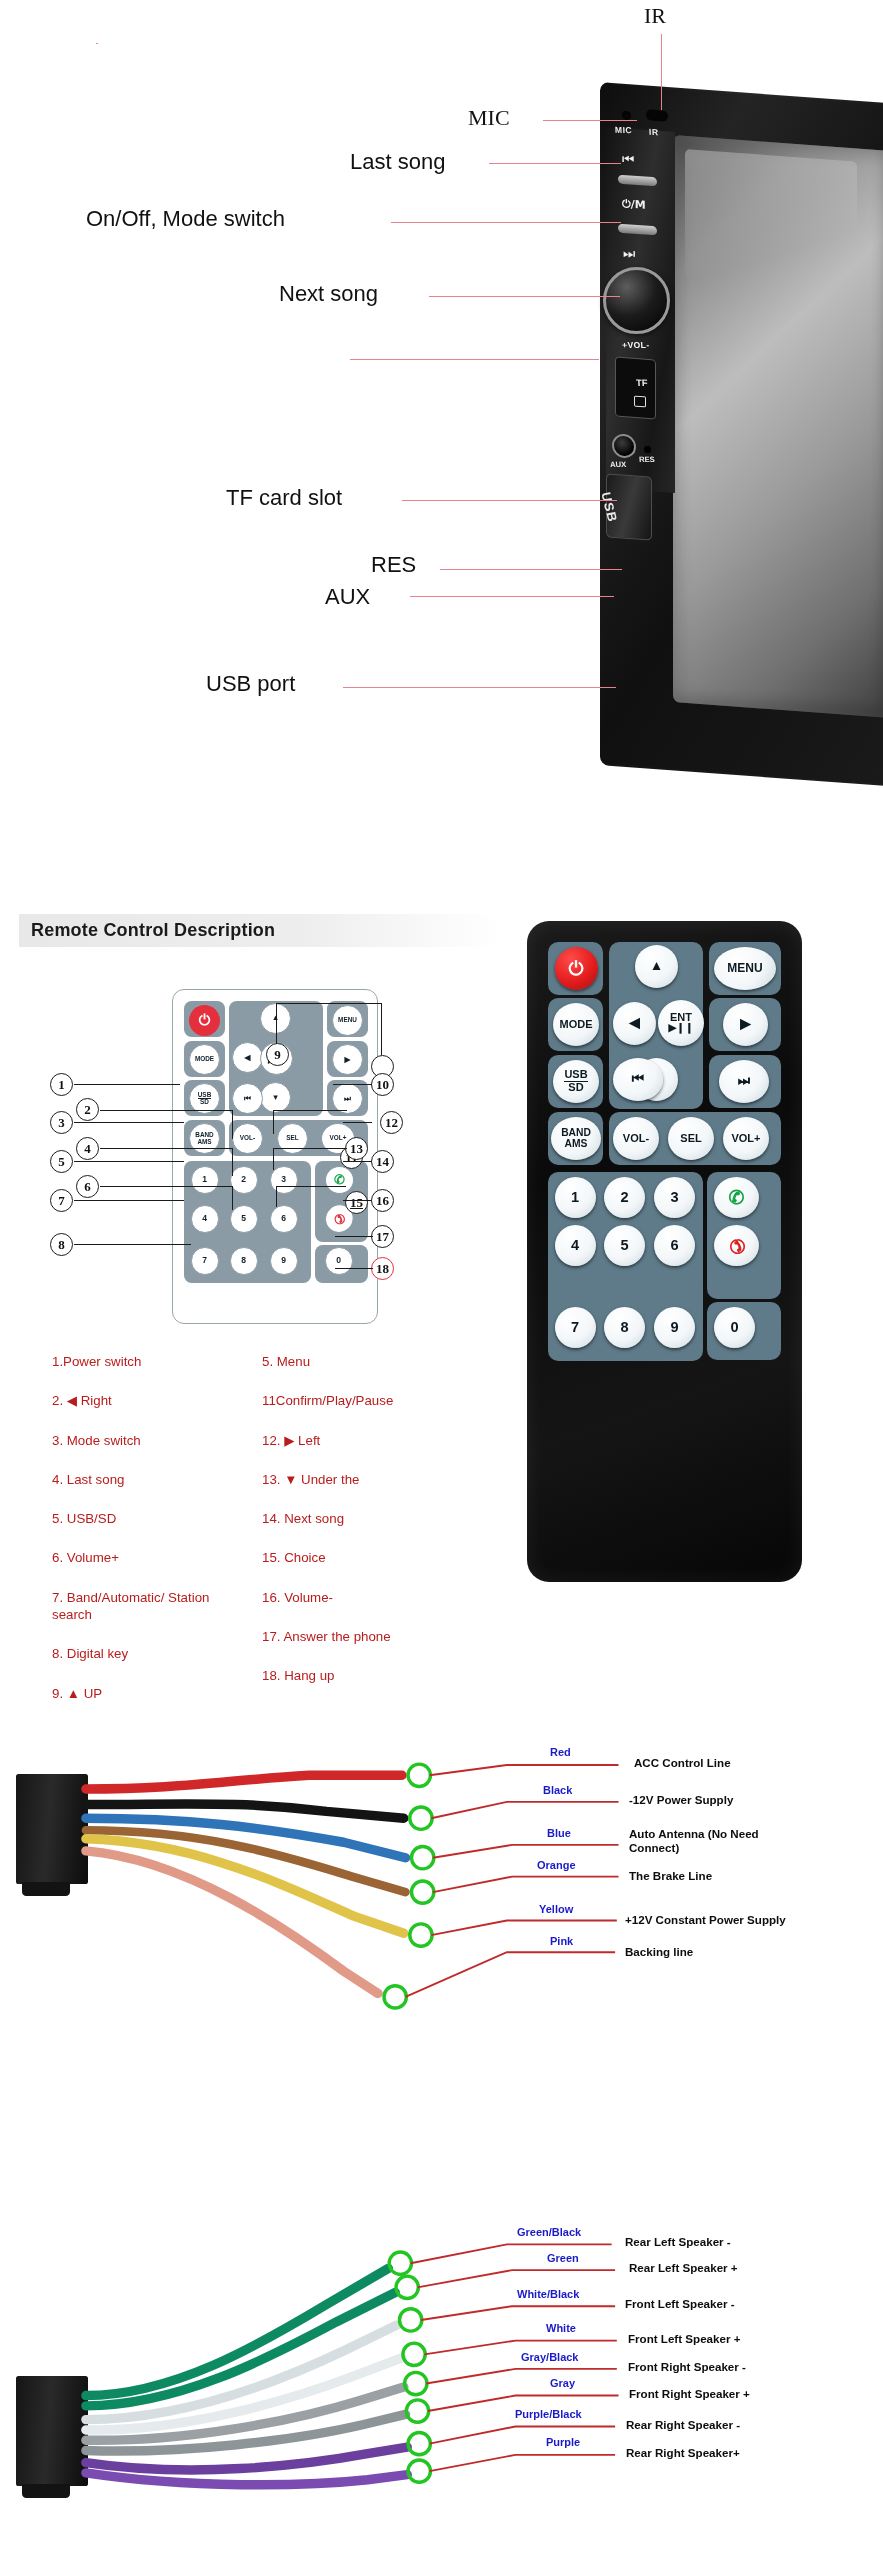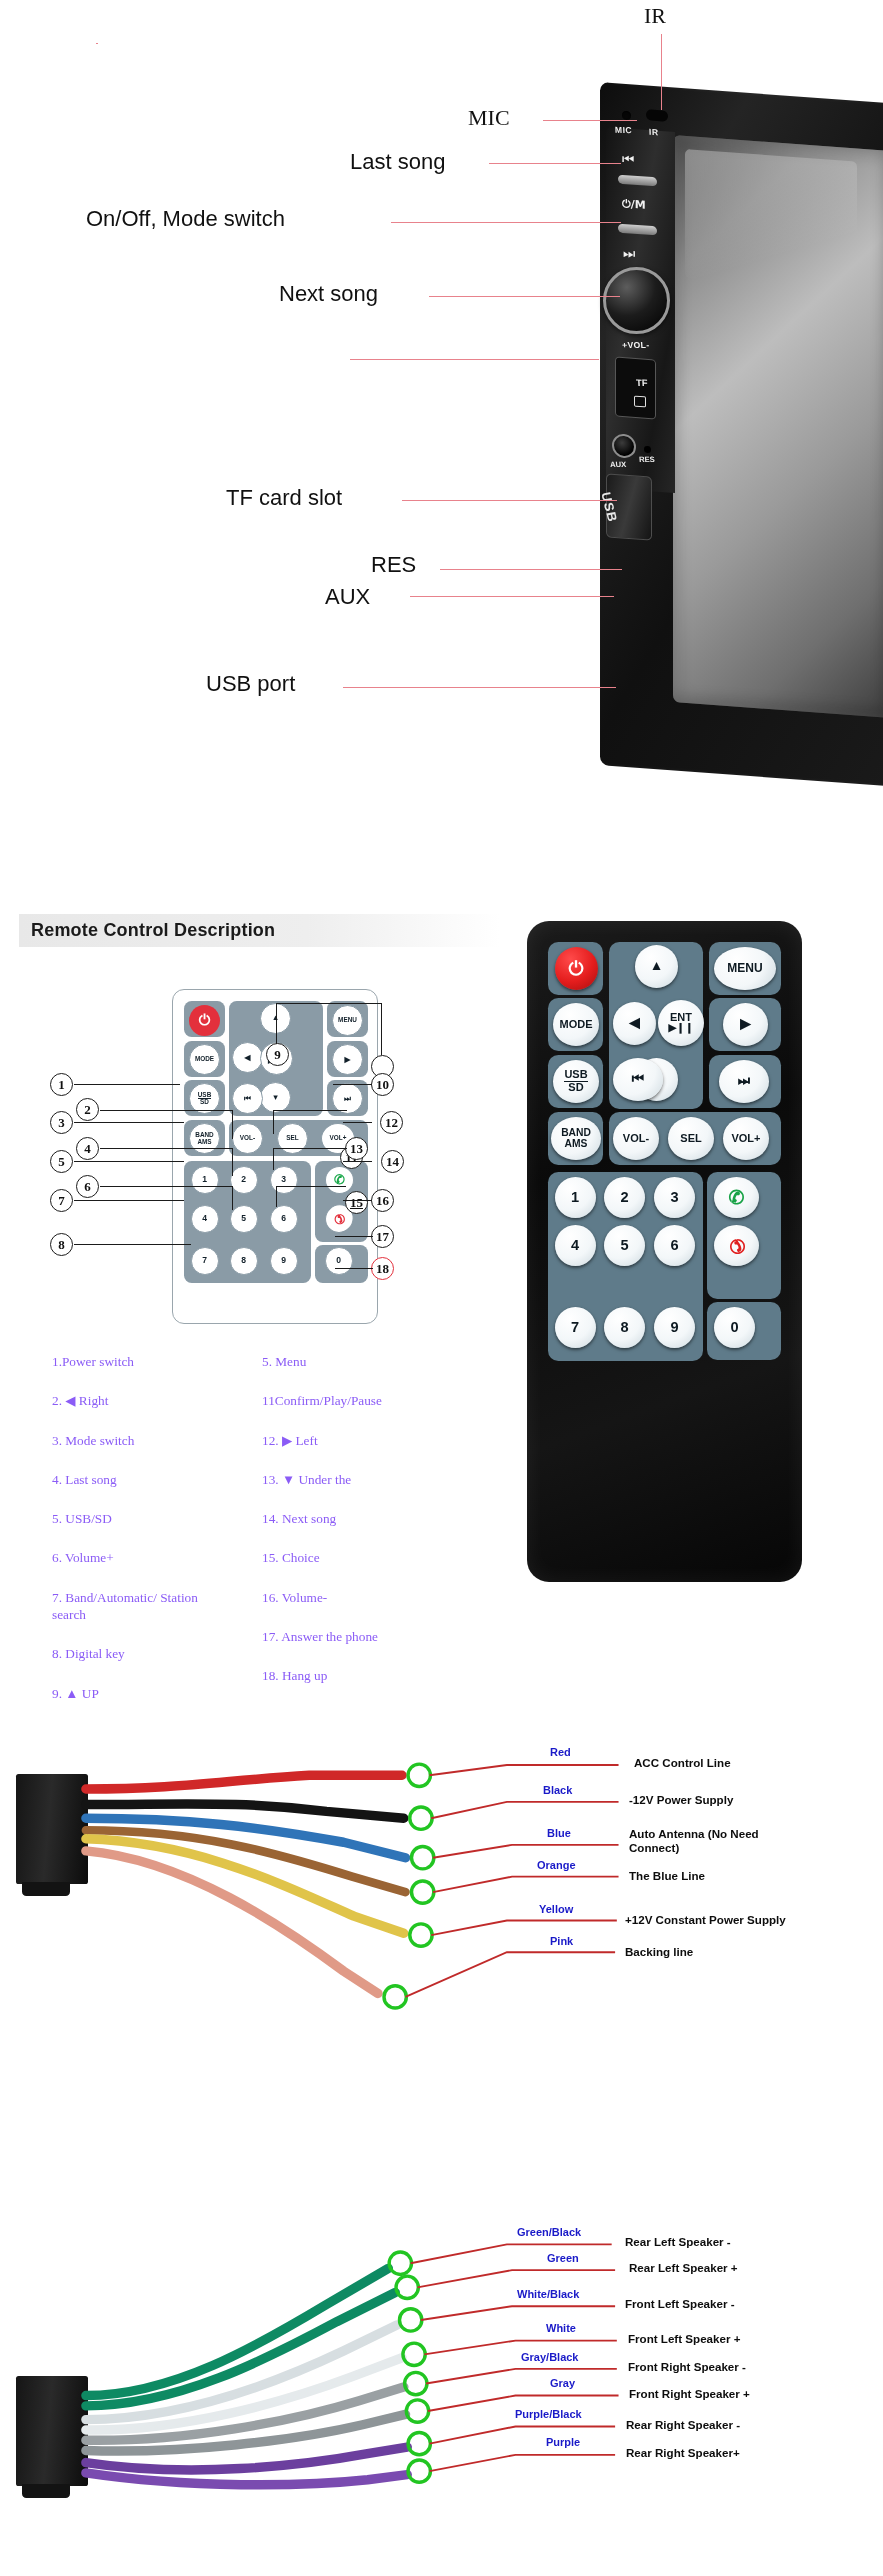--- a/index.html
+++ b/index.html
@@ -187,21 +187,21 @@
     background: radial-gradient(circle at 36% 28%, #ff4a4a 0%, #e41d1d 55%, #a50f0f 100%);
     color:#fff;
   }
 
   
   #rc-legend { position:absolute; left:52px; top:489px; width:447px; }
   .lg-col { position:absolute; top:0; }
   .lg-col.c1 { left:0; width:197px; }
   .lg-col.c2 { left:210px; width:236px; }
   .lg-item {
-    font-family:Liberation Serif, serif; font-size:13.3px; color:#8b5cf6;
+    font-family:Liberation Sans, sans-serif; font-size:13.3px; color:#b91c1c;
     margin-bottom:22px; line-height:1.3; white-space:nowrap;
   }
   .lg-item.wrap { white-space:normal; }
 
   
   #sec-wire1 { position:absolute; left:0; top:1722px; width:884px; height:378px; background:#fff; }
   
   #sec-wire2 { position:absolute; left:0; top:2100px; width:884px; height:476px; background:#fff; }
 
   .harness-plug {
@@ -403,21 +403,21 @@
   <div class="cline" style="left:273px; top:246px; width:74px;"></div>
   <div class="cline v" style="left:273px; top:246px; height:24px;"></div>
 
   <div class="cnum" style="left:380px; top:247px;">12</div>
   <div class="cline" style="left:343px; top:258px; width:29px;"></div>
 
   <div class="cnum" style="left:345px; top:273px;">13</div>
   <div class="cline" style="left:273px; top:284px; width:74px;"></div>
   <div class="cline v" style="left:273px; top:284px; height:22px;"></div>
 
-  <div class="cnum" style="left:381px; top:286px;">14</div>
+  <div class="cnum" style="left:371px; top:286px;">14</div>
   <div class="cline" style="left:343px; top:297px; width:29px;"></div>
 
   <div class="cnum" style="left:345px; top:327px;text-decoration:underline;">15</div>
   <div class="cline" style="left:276px; top:322px; width:70px;"></div>
   <div class="cline v" style="left:276px; top:322px; height:20.6px;"></div>
 
   <div class="cnum" style="left:371px; top:325px;">16</div>
   <div class="cline" style="left:343px; top:336px; width:29px;"></div>
 
   <div class="cnum" style="left:371px; top:361px;">17</div>
@@ -544,21 +544,21 @@
   <div class="wname" style="left:550px; top:24px;">Red</div>
   <div class="wdesc" style="left:634px; top:34px;">ACC Control Line</div>
 
   <div class="wname" style="left:543px; top:62px;">Black</div>
   <div class="wdesc" style="left:629px; top:71px;">-12V Power Supply</div>
 
   <div class="wname" style="left:547px; top:105px;">Blue</div>
   <div class="wdesc two" style="left:629px; top:105px; width:163px;">Auto Antenna (No Need Connect)</div>
 
   <div class="wname" style="left:537px; top:137px;">Orange</div>
-  <div class="wdesc" style="left:629px; top:147px;">The Blue Line</div>
+  <div class="wdesc" style="left:629px; top:147px;">The Brake Line</div>
 
   <div class="wname" style="left:539px; top:181px;">Yellow</div>
   <div class="wdesc" style="left:625px; top:191px;">+12V Constant Power Supply</div>
 
   <div class="wname" style="left:550px; top:213px;">Pink</div>
   <div class="wdesc" style="left:625px; top:223px;">Backing line</div>
 </div>
 
 <div id="sec-wire2">
 

